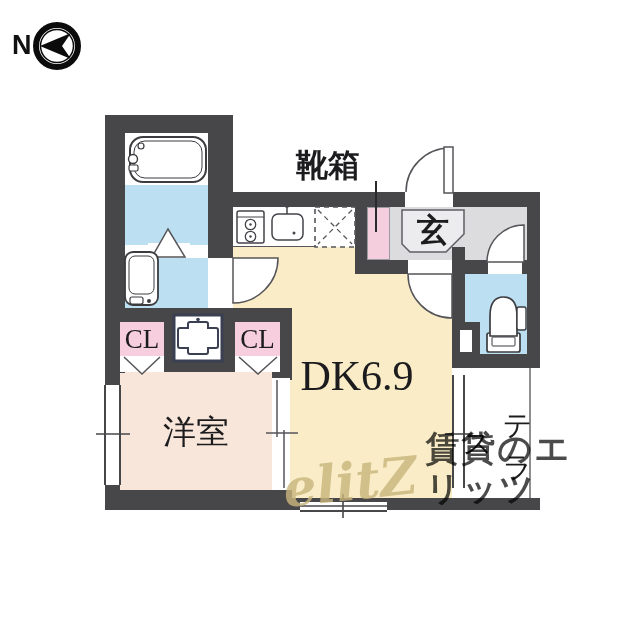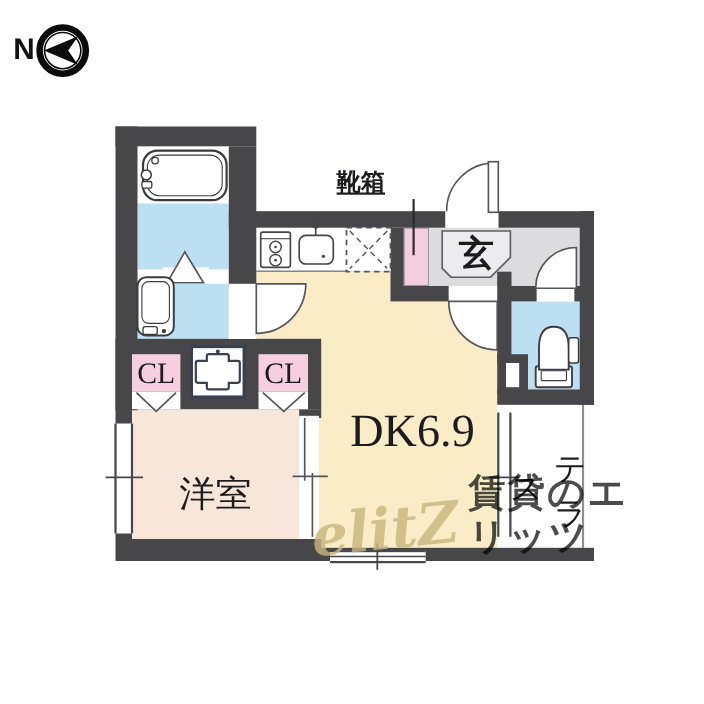--- a/index.html
+++ b/index.html
@@ -178,27 +178,27 @@
       <rect x="492" y="337" width="23" height="9" rx="1" fill="none" stroke="#3c3c40" stroke-width="1"></rect>
       <path d="M490,336 V316 Q490,297 503.5,297 Q517,297 517,316 V336 Z" fill="#ffffff" stroke="#3c3c40" stroke-width="1.7"></path>
       <rect x="517" y="307" width="9" height="23" rx="2" fill="#ffffff" stroke="#3c3c40" stroke-width="1.4"></rect>
     </g>
 
     <g>
       <line x1="376" y1="181" x2="376" y2="232" stroke="#2a2a2c" stroke-width="2"></line>
     </g>
   </svg>
 
-  <div class="lbl" style="left:282px;top:146px;width:92px;height:40px;font-size:22px;font-weight:bold;text-decoration:underline;">靴箱</div>
+  <div class="lbl" style="left:282px;top:146px;width:92px;height:40px;font-size:32px;font-weight:bold;">靴箱</div>
 
   <div class="lbl" style="left:402px;top:211px;width:62px;height:40px;font-size:32px;font-weight:bold;">玄</div>
 
-  <div class="lbl" style="left:290px;top:350px;width:170px;height:52px;font-size:42px;margin-top:16px;">DK6.9</div>
-
-  <div class="lbl" style="left:120px;top:392px;width:152px;height:80px;font-size:33px;line-height:38px;flex-direction:column;margin-top:18px;">
+  <div class="lbl" style="left:272px;top:350px;width:170px;height:52px;font-size:42px;">DK6.9</div>
+
+  <div class="lbl" style="left:120px;top:392px;width:152px;height:80px;font-size:33px;line-height:38px;flex-direction:column;">
     <span>洋室</span>
   </div>
 
   <div class="lbl" style="left:120px;top:322px;width:44px;height:34px;font-size:27px;">CL</div>
 
   <div class="lbl" style="left:235px;top:322px;width:45px;height:34px;font-size:27px;">CL</div>
 
   <div class="lbl vertical-text" style="left:478px;top:378px;width:40px;height:115px;font-size:29px;">テラス</div>
 
   <div class="watermark">

